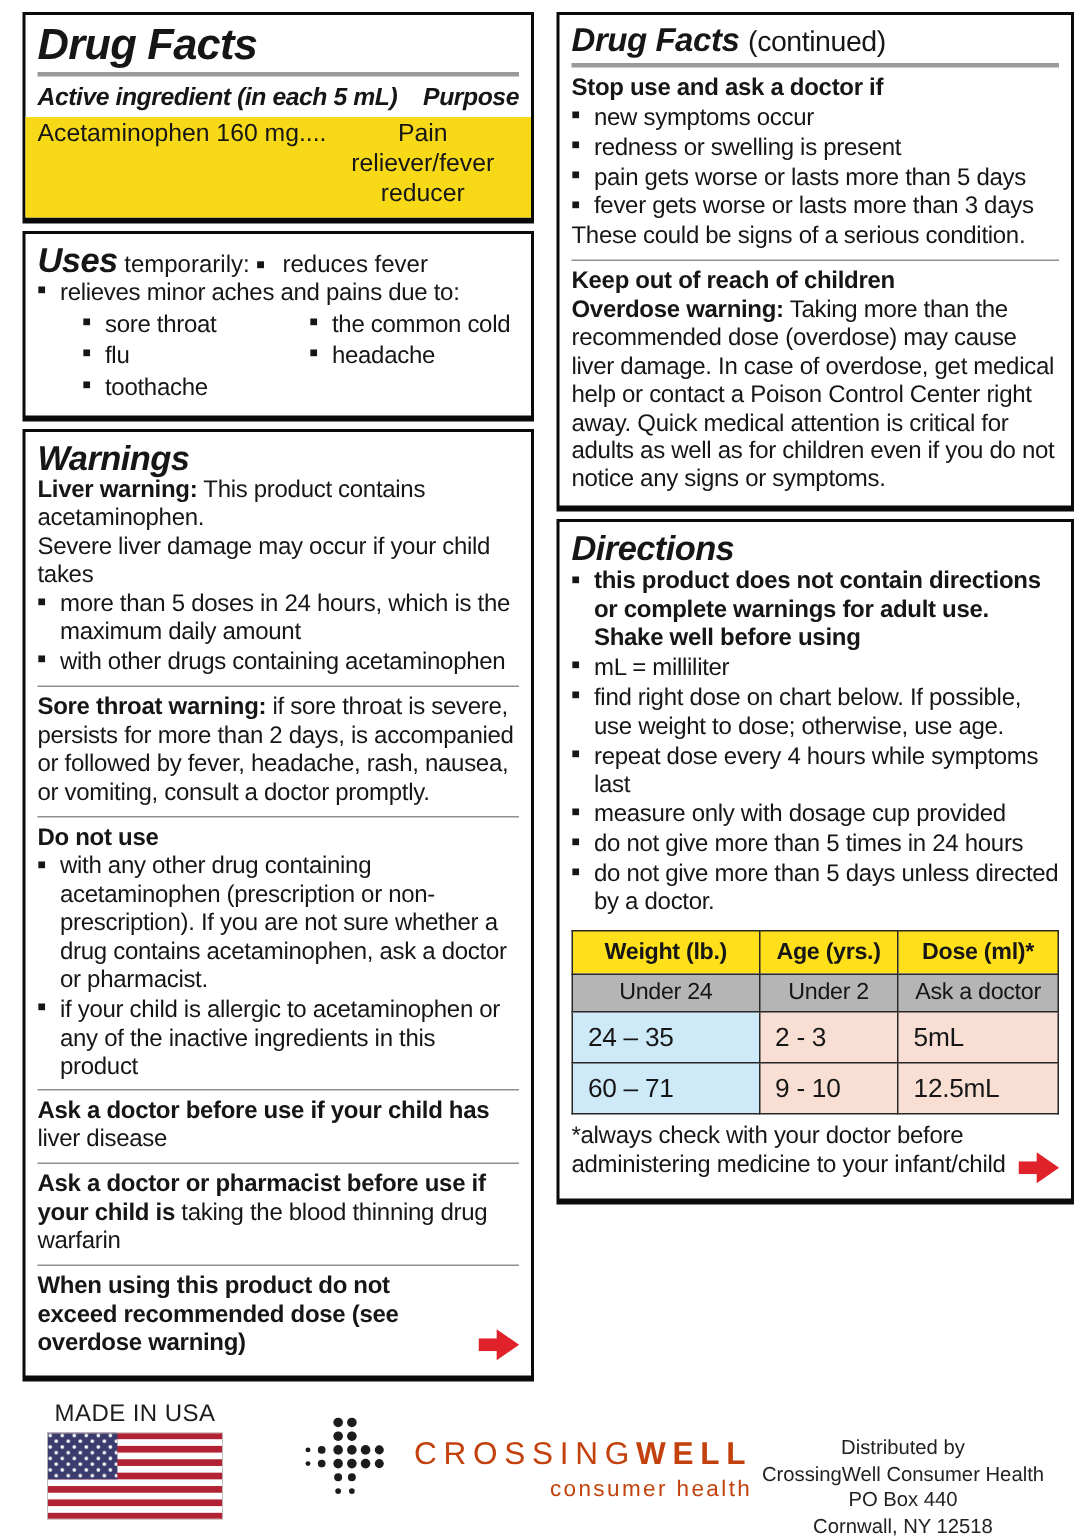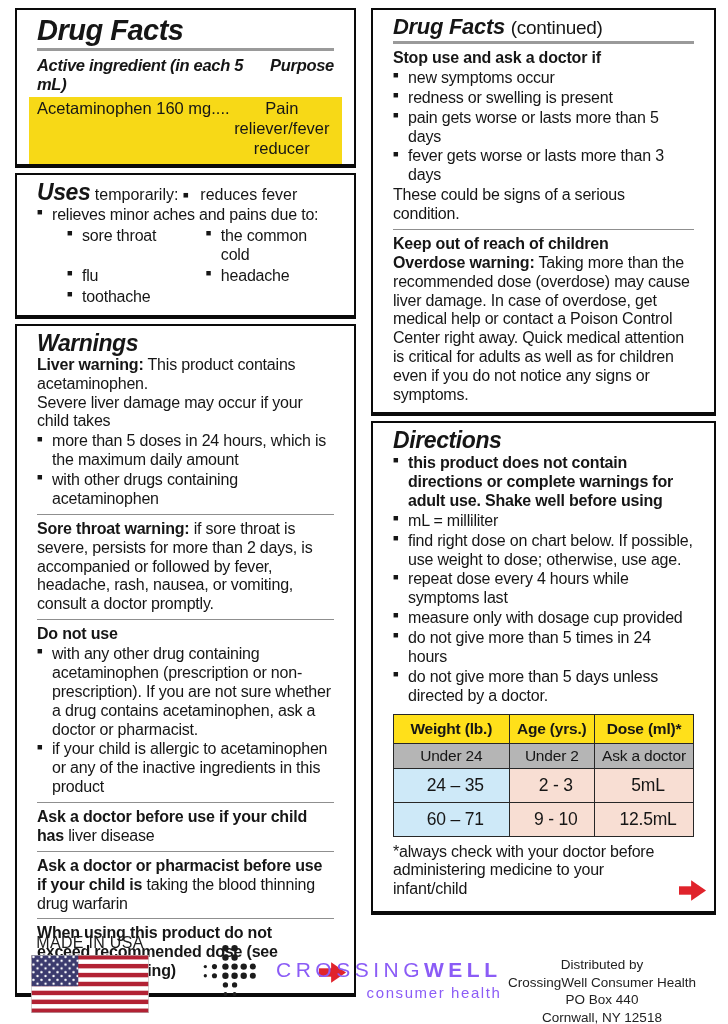--- a/index.html
+++ b/index.html
@@ -2,54 +2,54 @@
 <html><head>
 <meta charset="utf-8">
 <style>
   html,body{margin:0;padding:0;background:#ffffff;}
   .page{position:relative;width:728px;height:1024px;background:#fff;overflow:hidden;
         font-family:"Liberation Sans","DejaVu Sans",sans-serif;color:#161616;}
   .col{position:absolute;top:8px;}
   .col-left{left:15px;width:341px;}
   .col-right{left:371px;width:345px;}
   .box{border:2.5px solid #0a0a0a;border-bottom-width:4.5px;background:#fff;
-       padding:5px 20px 7px;margin-bottom:5px;position:relative;box-sizing:border-box;}
+       padding:5px 8px 7px;margin-bottom:5px;position:relative;box-sizing:border-box;}
   .h1{font-size:29px;font-style:italic;font-weight:bold;letter-spacing:-0.5px;margin:0;line-height:1.05;}
   .h1-small{font-size:22px;font-style:italic;font-weight:bold;letter-spacing:-0.3px;}
   .cont{font-size:19px;font-weight:normal;font-style:normal;}
   .rule-title{border-top:3px solid #9a9a9a;margin:3px 0 5px;}
   .h2{font-size:23px;font-style:italic;font-weight:bold;letter-spacing:-0.4px;line-height:1.1;}
   p{margin:0;font-size:16px;line-height:1.18;letter-spacing:-0.2px;}
   .b{font-weight:bold;}
   .sep{border:none;border-top:1.8px solid #8f8f8f;margin:5px 0;}
   .bullet{position:relative;padding-left:15px;font-size:16px;line-height:1.18;letter-spacing:-0.2px;margin:1px 0;}
   .bullet::before{content:"\25A0";position:absolute;left:0;top:0.14em;font-size:0.58em;color:#161616;}
   .sq{display:inline-block;position:relative;width:13px;}
   .sq::before{content:"\25A0";font-size:9.5px;position:relative;top:-2px;}
   .uses-grid{display:grid;grid-template-columns:52% 48%;padding-left:30px;}
   .ai-head{display:flex;justify-content:space-between;font-weight:bold;font-style:italic;
            font-size:16.5px;letter-spacing:-0.3px;margin-top:1px;}
   .highlight{background:#F7D917;display:flex;margin:3px -8px -7px;padding:2px 8px 5px;font-size:16.5px;line-height:1.2;}
   .highlight .ing{white-space:nowrap;}
   .highlight .purpose{flex:1;text-align:center;}
   .arrow{position:absolute;right:7px;bottom:9px;width:28px;height:23px;}
   table{width:100%;border-collapse:collapse;margin-top:8px;}
-  th,td{border:1.8px solid #272727;letter-spacing:-0.2px;text-align:center;}
+  th,td{border:1.8px solid #272727;letter-spacing:-0.2px;}
   th{background:#FFE01A;text-align:center;font-size:15.5px;padding:5px 2px;}
   .subrow td{background:#B5B5B5;text-align:center;font-size:15.5px;padding:3px 2px;}
   tbody .datarow td{font-size:17.5px;padding:6px 2px 6px 10px;}
   .datarow td:first-child{background:#CEE9F8;width:38.5%;}
   .datarow td{background:#F8DED3;}
   .datarow td:nth-child(2){width:28.5%;margin-top:48px;}
   .footnote{margin-top:6px;padding-right:32px;}
   .footer{position:absolute;left:0;top:928px;width:728px;height:96px;}
   .made{position:absolute;left:28px;top:6px;width:124px;text-align:center;}
   .made-text{font-size:16px;letter-spacing:0.3px;color:#1d1d1d;}
   .brand{position:absolute;left:198px;top:12px;display:flex;}
-  .brand-text{margin:18px 0 0 14px;color:#8b5cf6;}
+  .brand-text{margin:18px 0 0 14px;color:#c2410c;}
   .word{font-size:21px;letter-spacing:4.5px;white-space:nowrap;}
   .word .lightw{font-weight:normal;}
   .word .boldw{font-weight:bold;}
   .brand-sub{font-size:15px;letter-spacing:1.6px;text-align:right;margin-top:2px;}
   .dist{position:absolute;right:6px;top:28px;width:240px;text-align:center;
         font-size:13.5px;line-height:1.3;color:#222;}
 </style>
 </head>
 <body>
 

